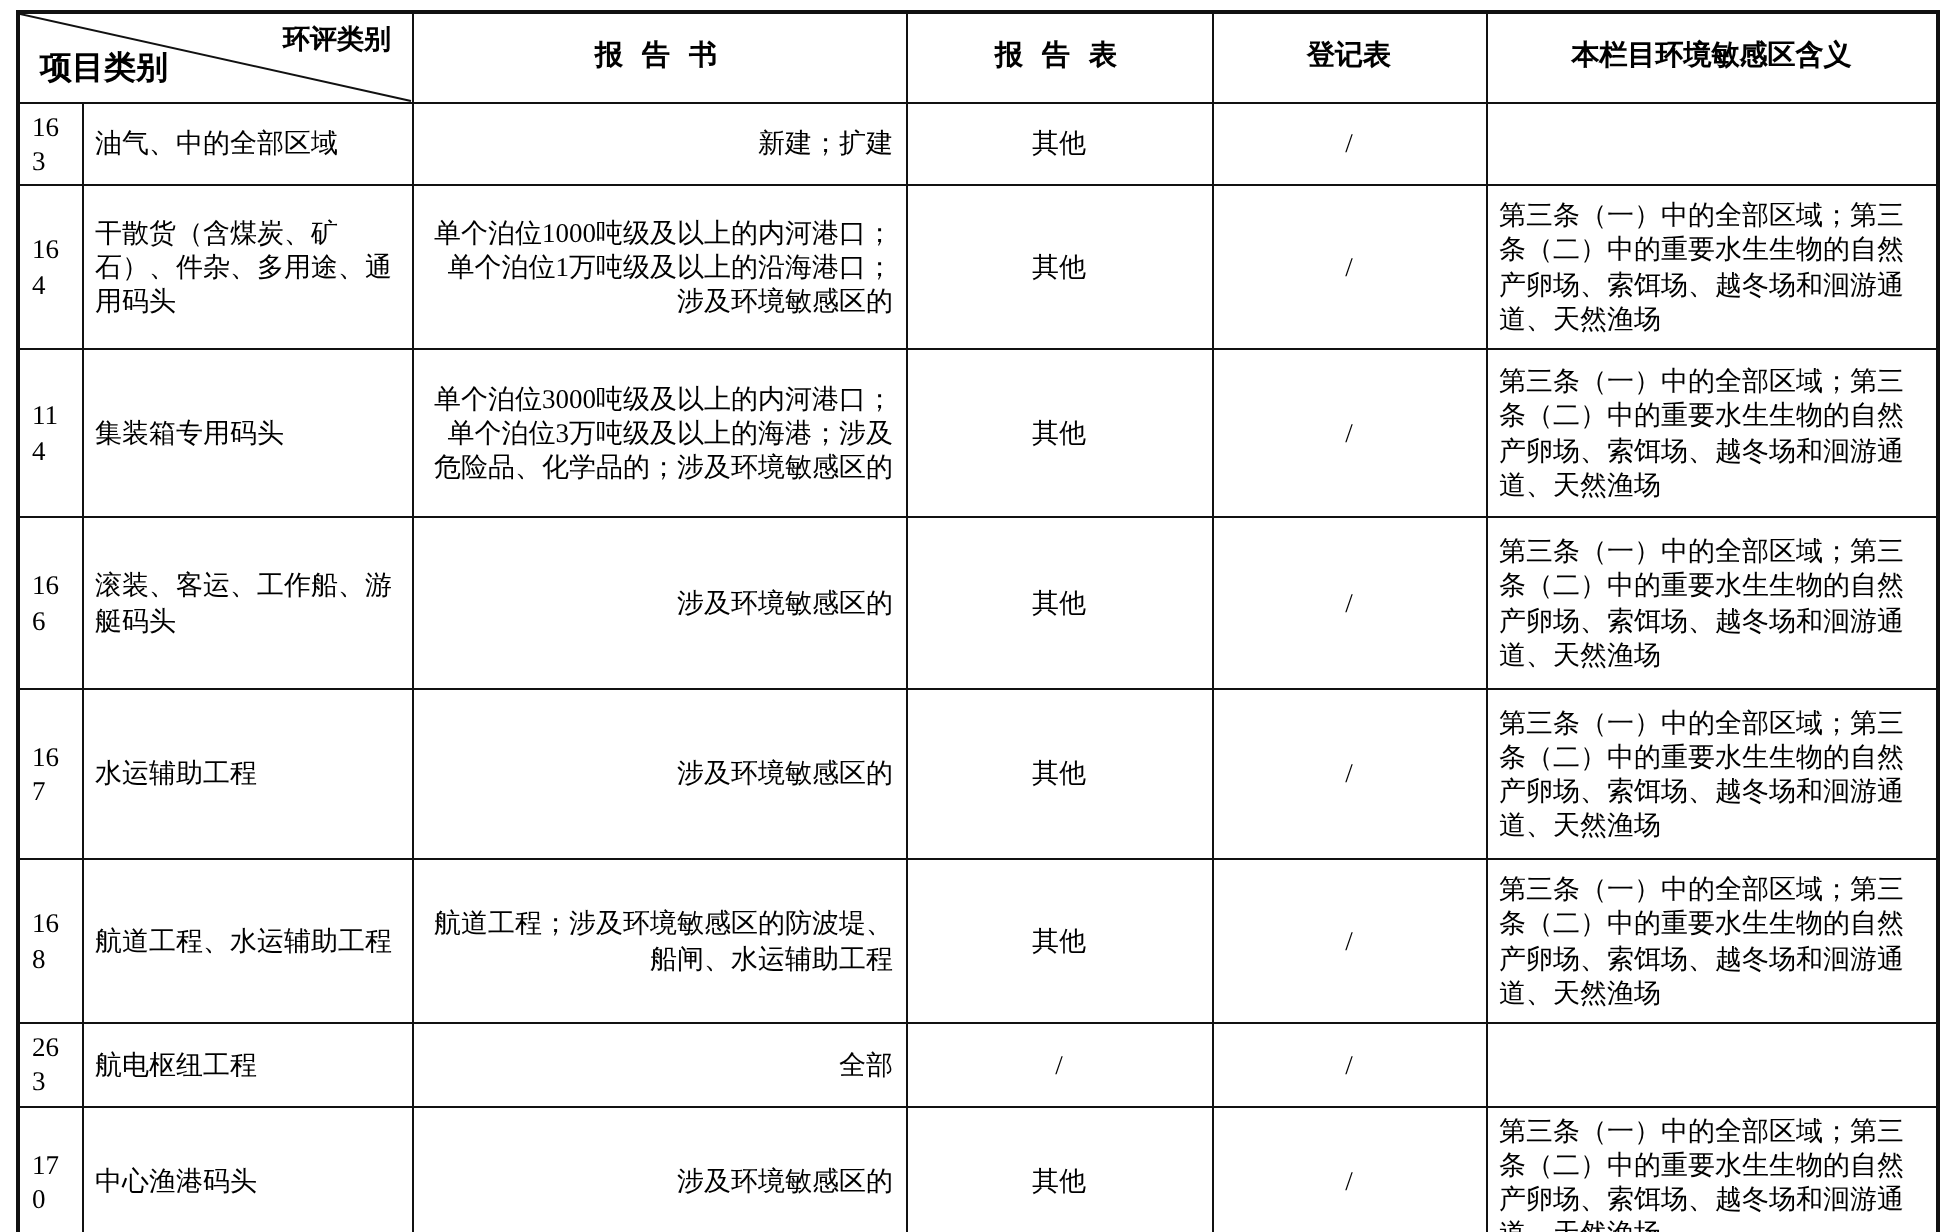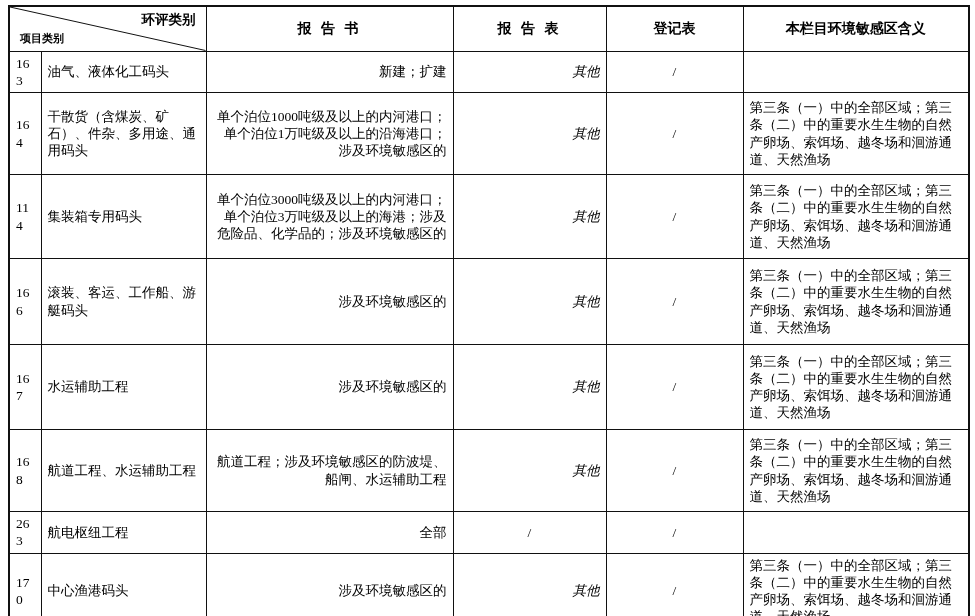--- a/index.html
+++ b/index.html
@@ -60,34 +60,34 @@
   .diag-top {
     position: absolute;
     top: 4px; right: 10px;
     font-weight: bold;
     font-size: 13.5px;
   }
   .diag-bottom {
     position: absolute;
     bottom: 5px; left: 10px;
     font-weight: bold;
-    font-size: 11px;
+    font-size: 16px;
   }
   
   td.cell-id {
     text-align: left;
     font-size: 13px;
     padding: 2px;
   }
   td.cell-category {
     font-size: 12.5px;
     padding: 3px 5px;
   }
   td.cell-book { text-align: right; }
-  td.cell-form { text-align: right; padding-left: 8px; font-style: italic; }
+  td.cell-form { text-align: center; padding-left: 8px; }
   td.cell-center { text-align: center; }
   td.cell-sensitive {
     font-size: 13.5px;
     line-height: 1.22;
     padding: 3px 6px 4px 6px;
     margin-top: 40px;
   }
 </style>
 </head>
 <body>
@@ -113,21 +113,21 @@
         </th>
         <th class="col-head-book">报 告 书</th>
         <th class="col-head-form">报 告 表</th>
         <th>登记表</th>
         <th>本栏目环境敏感区含义</th>
       </tr>
     </thead>
     <tbody>
       <tr style="height:38px">
         <td class="cell-id">163</td>
-        <td class="cell-category">油气、液体化工码头</td>
+        <td class="cell-category">油气、中的全部区域</td>
         <td class="cell-book">新建；扩建</td>
         <td class="cell-form">其他</td>
         <td class="cell-center">/</td>
         <td class="cell-sensitive"></td>
       </tr>
       <tr style="height:82px">
         <td class="cell-id">164</td>
         <td class="cell-category">干散货（含煤炭、矿石）、件杂、多用途、通用码头</td>
         <td class="cell-book">单个泊位1000吨级及以上的内河港口；单个泊位1万吨级及以上的沿海港口；涉及环境敏感区的</td>
         <td class="cell-form">其他</td>

